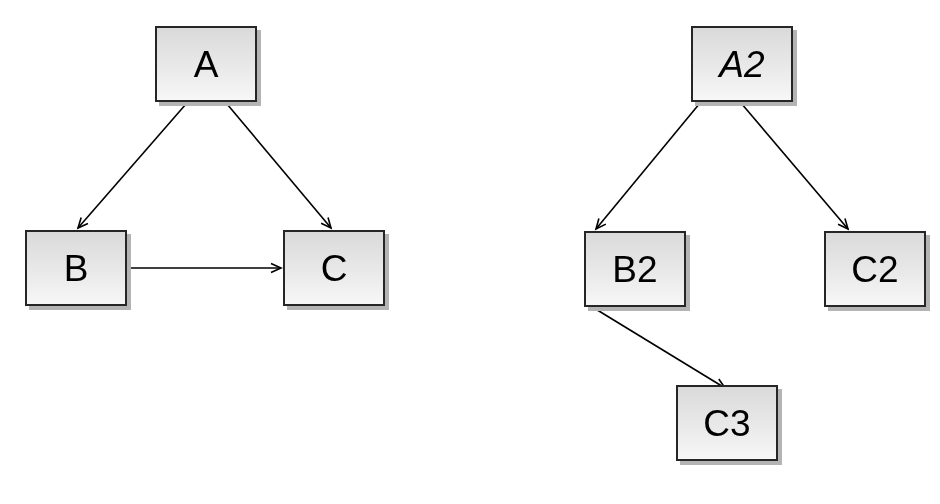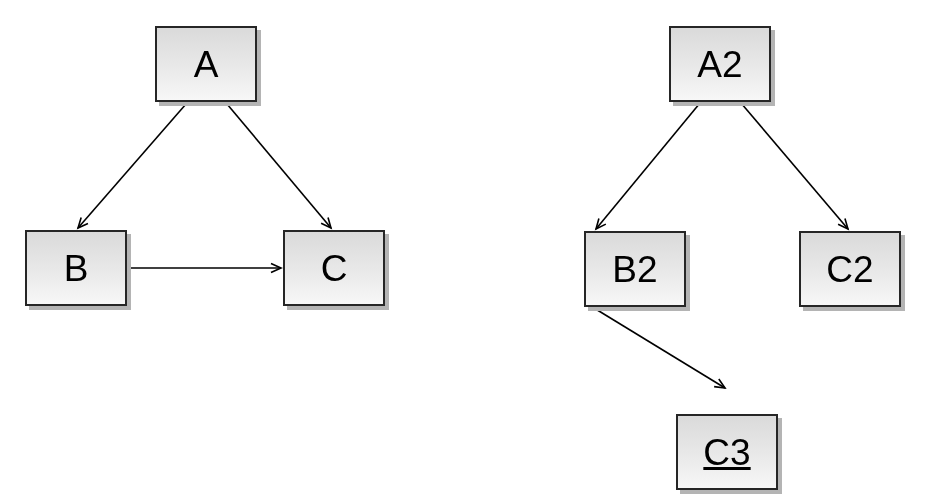--- a/index.html
+++ b/index.html
@@ -37,24 +37,24 @@
   .node-label {
     font-size: 37px;
     line-height: 1;
     color: #000000;
     user-select: none;
   }
   
   .pos-a  { left: 155px; top: 26px;  }
   .pos-b  { left: 25px;  top: 230px; }
   .pos-c  { left: 283px; top: 230px; }
-  .pos-a2 { left: 669px; top: 26px;  }
+  .pos-a2 { left: 691px; top: 26px; font-style: italic;  }
   .pos-b2 { left: 543px; top: 231px; margin-left: 41px; }
-  .pos-c2 { left: 799px; top: 231px; }
-  .pos-c3 { left: 676px; top: 414px; text-decoration: underline; }
+  .pos-c2 { left: 824px; top: 231px; }
+  .pos-c3 { left: 676px; top: 385px; }
 </style>
 </head>
 <body>
 
 <div class="canvas">
 
   <svg class="edges" viewBox="0 0 940 504" xmlns="http://www.w3.org/2000/svg">
     <defs>
       <marker id="arrow" markerUnits="userSpaceOnUse" markerWidth="16" markerHeight="14" refX="12" refY="6" orient="auto">
         <path d="M2,1.5 L12,6 L2,10.5" fill="none" stroke="#000000" stroke-width="1.6"></path>

